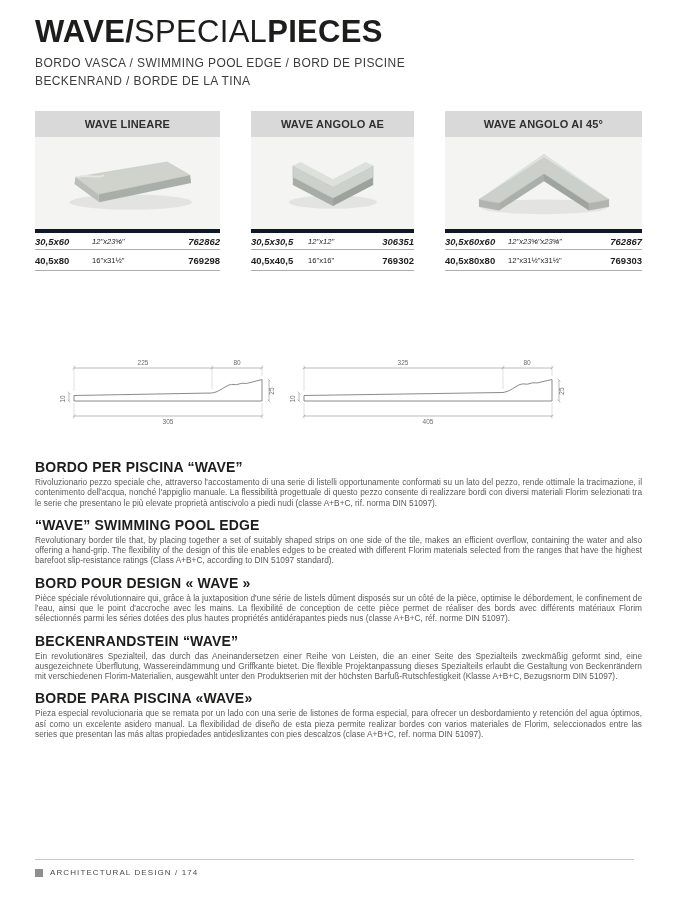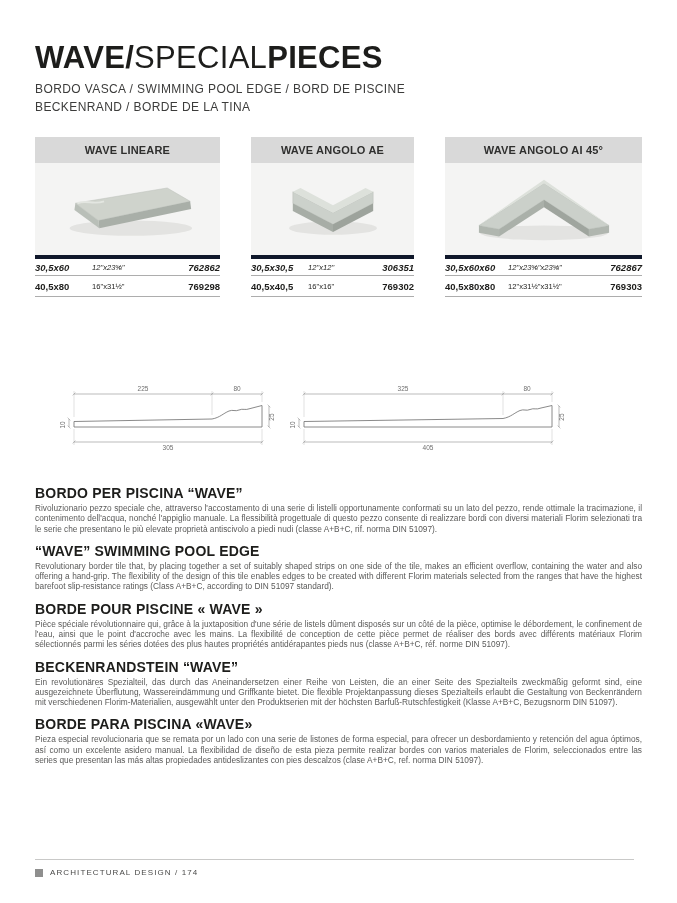--- a/index.html
+++ b/index.html
@@ -2,21 +2,21 @@
 <html><head>
 <meta charset="utf-8">
 <style>
   * { margin:0; padding:0; box-sizing:border-box; }
   html,body { background:#ffffff; }
   body { font-family:"Liberation Sans", sans-serif; color:#1d1d1b; }
   .page { position:relative; width:677px; height:903px; margin:0 auto; background:#fff; overflow:hidden; }
   .content { padding:0 35px; }
 
   
-  .header { padding-top:42px; }
+  .header { padding-top:16px; }
   .page-title { font-size:31px; line-height:1; letter-spacing:.3px; color:#1d1d1b; white-space:nowrap; }
   .page-title .seg-bold { font-weight:bold; }
   .page-title .seg-light { font-weight:normal; }
   .subtitle { margin-top:7px; font-size:12px; letter-spacing:.4px; color:#3c3c3b; line-height:1.5; }
 
   
   .cards { display:flex; justify-content:space-between; margin-top:21px; }
   .card-header { background:#d9d9d9; height:26px; display:flex; align-items:center; justify-content:center;
                  font-size:11px; font-weight:bold; color:#2f2f2e; letter-spacing:.2px; }
   .card-image { height:92px; background:#f4f4f3; display:flex; align-items:center; justify-content:center; overflow:hidden; }
@@ -203,21 +203,21 @@
     <div class="sections">
       <div class="section">
         <h3>BORDO PER PISCINA “WAVE”</h3>
         <p>Rivoluzionario pezzo speciale che, attraverso l'accostamento di una serie di listelli opportunamente conformati su un lato del pezzo, rende ottimale la tracimazione, il contenimento dell'acqua, nonché l'appiglio manuale. La flessibilità progettuale di questo pezzo consente di realizzare bordi con diversi materiali Florim selezionati tra le serie che presentano le più elevate proprietà antiscivolo a piedi nudi (classe A+B+C, rif. norma DIN 51097).</p>
       </div>
       <div class="section">
         <h3>“WAVE” SWIMMING POOL EDGE</h3>
         <p>Revolutionary border tile that, by placing together a set of suitably shaped strips on one side of the tile, makes an efficient overflow, containing the water and also offering a hand-grip. The flexibility of the design of this tile enables edges to be created with different Florim materials selected from the ranges that have the highest barefoot slip-resistance ratings (Class A+B+C, according to DIN 51097 standard).</p>
       </div>
       <div class="section">
-        <h3>BORDE POUR PISCINE « WAVE »</h3>
+        <h3>BORD POUR DESIGN « WAVE »</h3>
         <p>Pièce spéciale révolutionnaire qui, grâce à la juxtaposition d'une série de listels dûment disposés sur un côté de la pièce, optimise le débordement, le confinement de l'eau, ainsi que le point d'accroche avec les mains. La flexibilité de conception de cette pièce permet de réaliser des bords avec différents matériaux Florim sélectionnés parmi les séries dotées des plus hautes propriétés antidérapantes pieds nus (classe A+B+C, réf. norme DIN 51097).</p>
       </div>
       <div class="section">
         <h3>BECKENRANDSTEIN “WAVE”</h3>
         <p>Ein revolutionäres Spezialteil, das durch das Aneinandersetzen einer Reihe von Leisten, die an einer Seite des Spezialteils zweckmäßig geformt sind, eine ausgezeichnete Überflutung, Wassereindämmung und Griffkante bietet. Die flexible Projektanpassung dieses Spezialteils erlaubt die Gestaltung von Beckenrändern mit verschiedenen Florim-Materialien, ausgewählt unter den Produktserien mit der höchsten Barfuß-Rutschfestigkeit (Klasse A+B+C, Bezugsnorm DIN 51097).</p>
       </div>
       <div class="section">
         <h3>BORDE PARA PISCINA «WAVE»</h3>
         <p>Pieza especial revolucionaria que se remata por un lado con una serie de listones de forma especial, para ofrecer un desbordamiento y retención del agua óptimos, así como un excelente asidero manual. La flexibilidad de diseño de esta pieza permite realizar bordes con varios materiales de Florim, seleccionados entre las series que presentan las más altas propiedades antideslizantes con pies descalzos (clase A+B+C, ref. norma DIN 51097).</p>
       </div>

